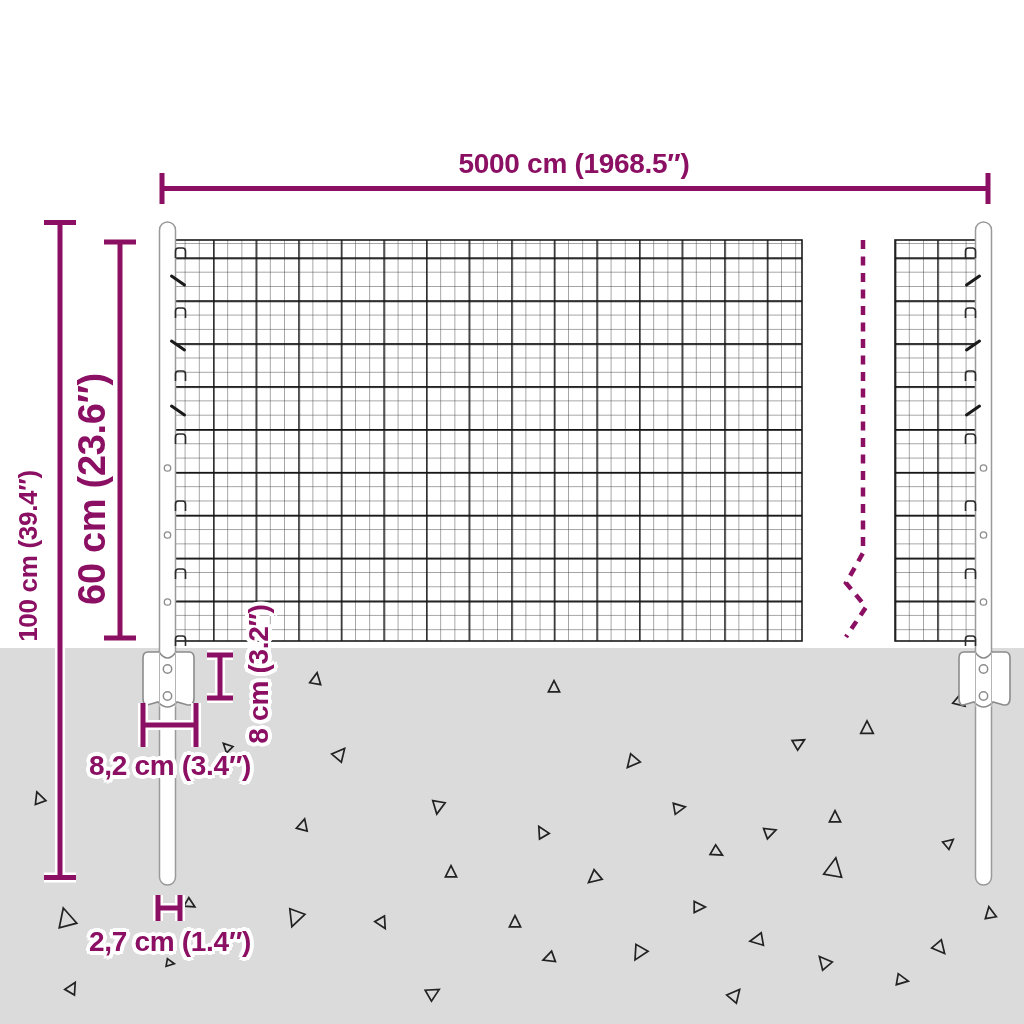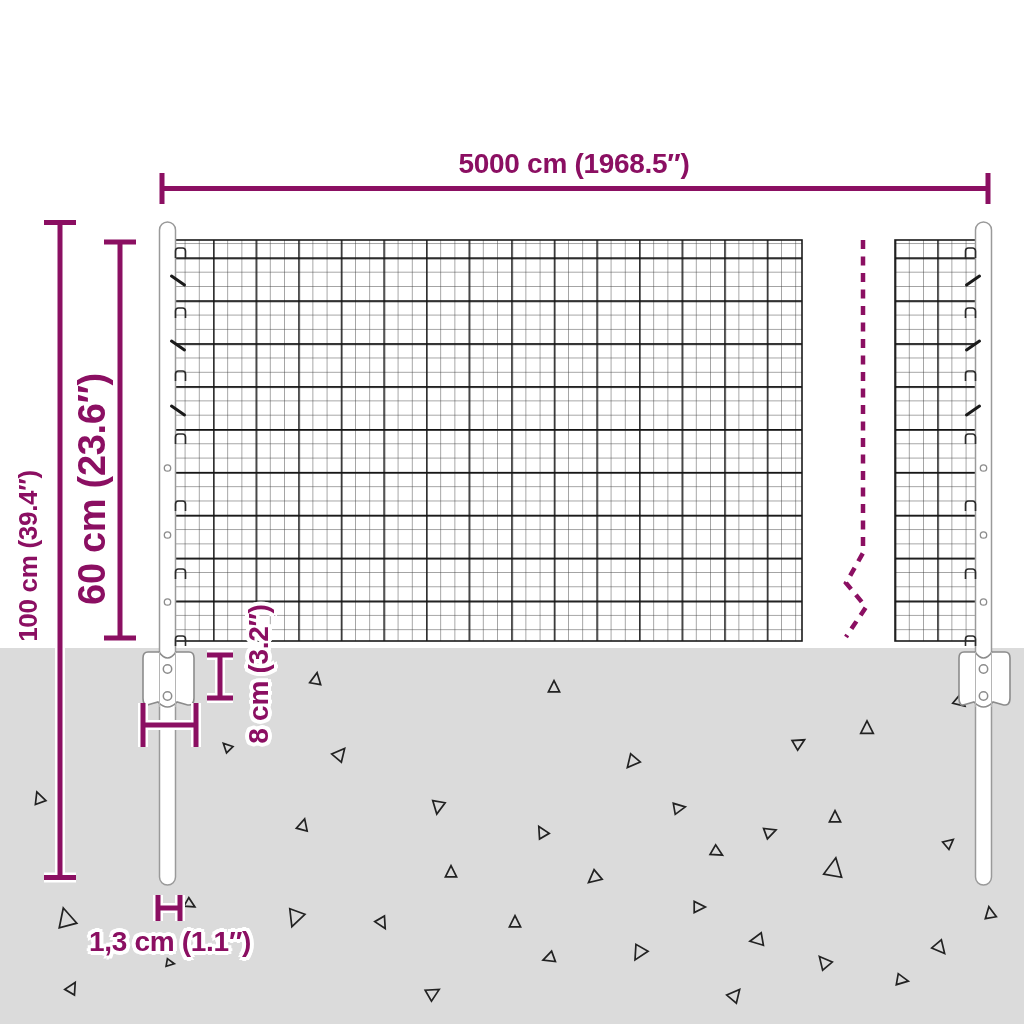--- a/index.html
+++ b/index.html
@@ -167,15 +167,16 @@
   </svg>
 
   <div class="dim-label h" style="left:574px;top:164px;font-size:28px">5000 cm (1968.5″)</div>
 
   <div class="dim-label v" style="left:28px;top:556px;font-size:26px">100 cm (39.4″)</div>
 
   <div class="dim-label v" style="left:92px;top:489px;font-size:38px">60 cm (23.6″)</div>
 
   <div class="dim-label v" style="left:259px;top:674px;font-size:28px">8 cm (3.2″)</div>
 
+  <div class="dim-label h" style="left:170px;top:766px;font-size:28px">8,2 cm (3.4″)</div>
 
-  <div class="dim-label h" style="left:170px;top:942px;font-size:28px">1,3 cm (1.1″)</div>
+  <div class="dim-label h" style="left:170px;top:942px;font-size:28px">2,7 cm (1.4″)</div>
 </div>
 
 </body></html>

